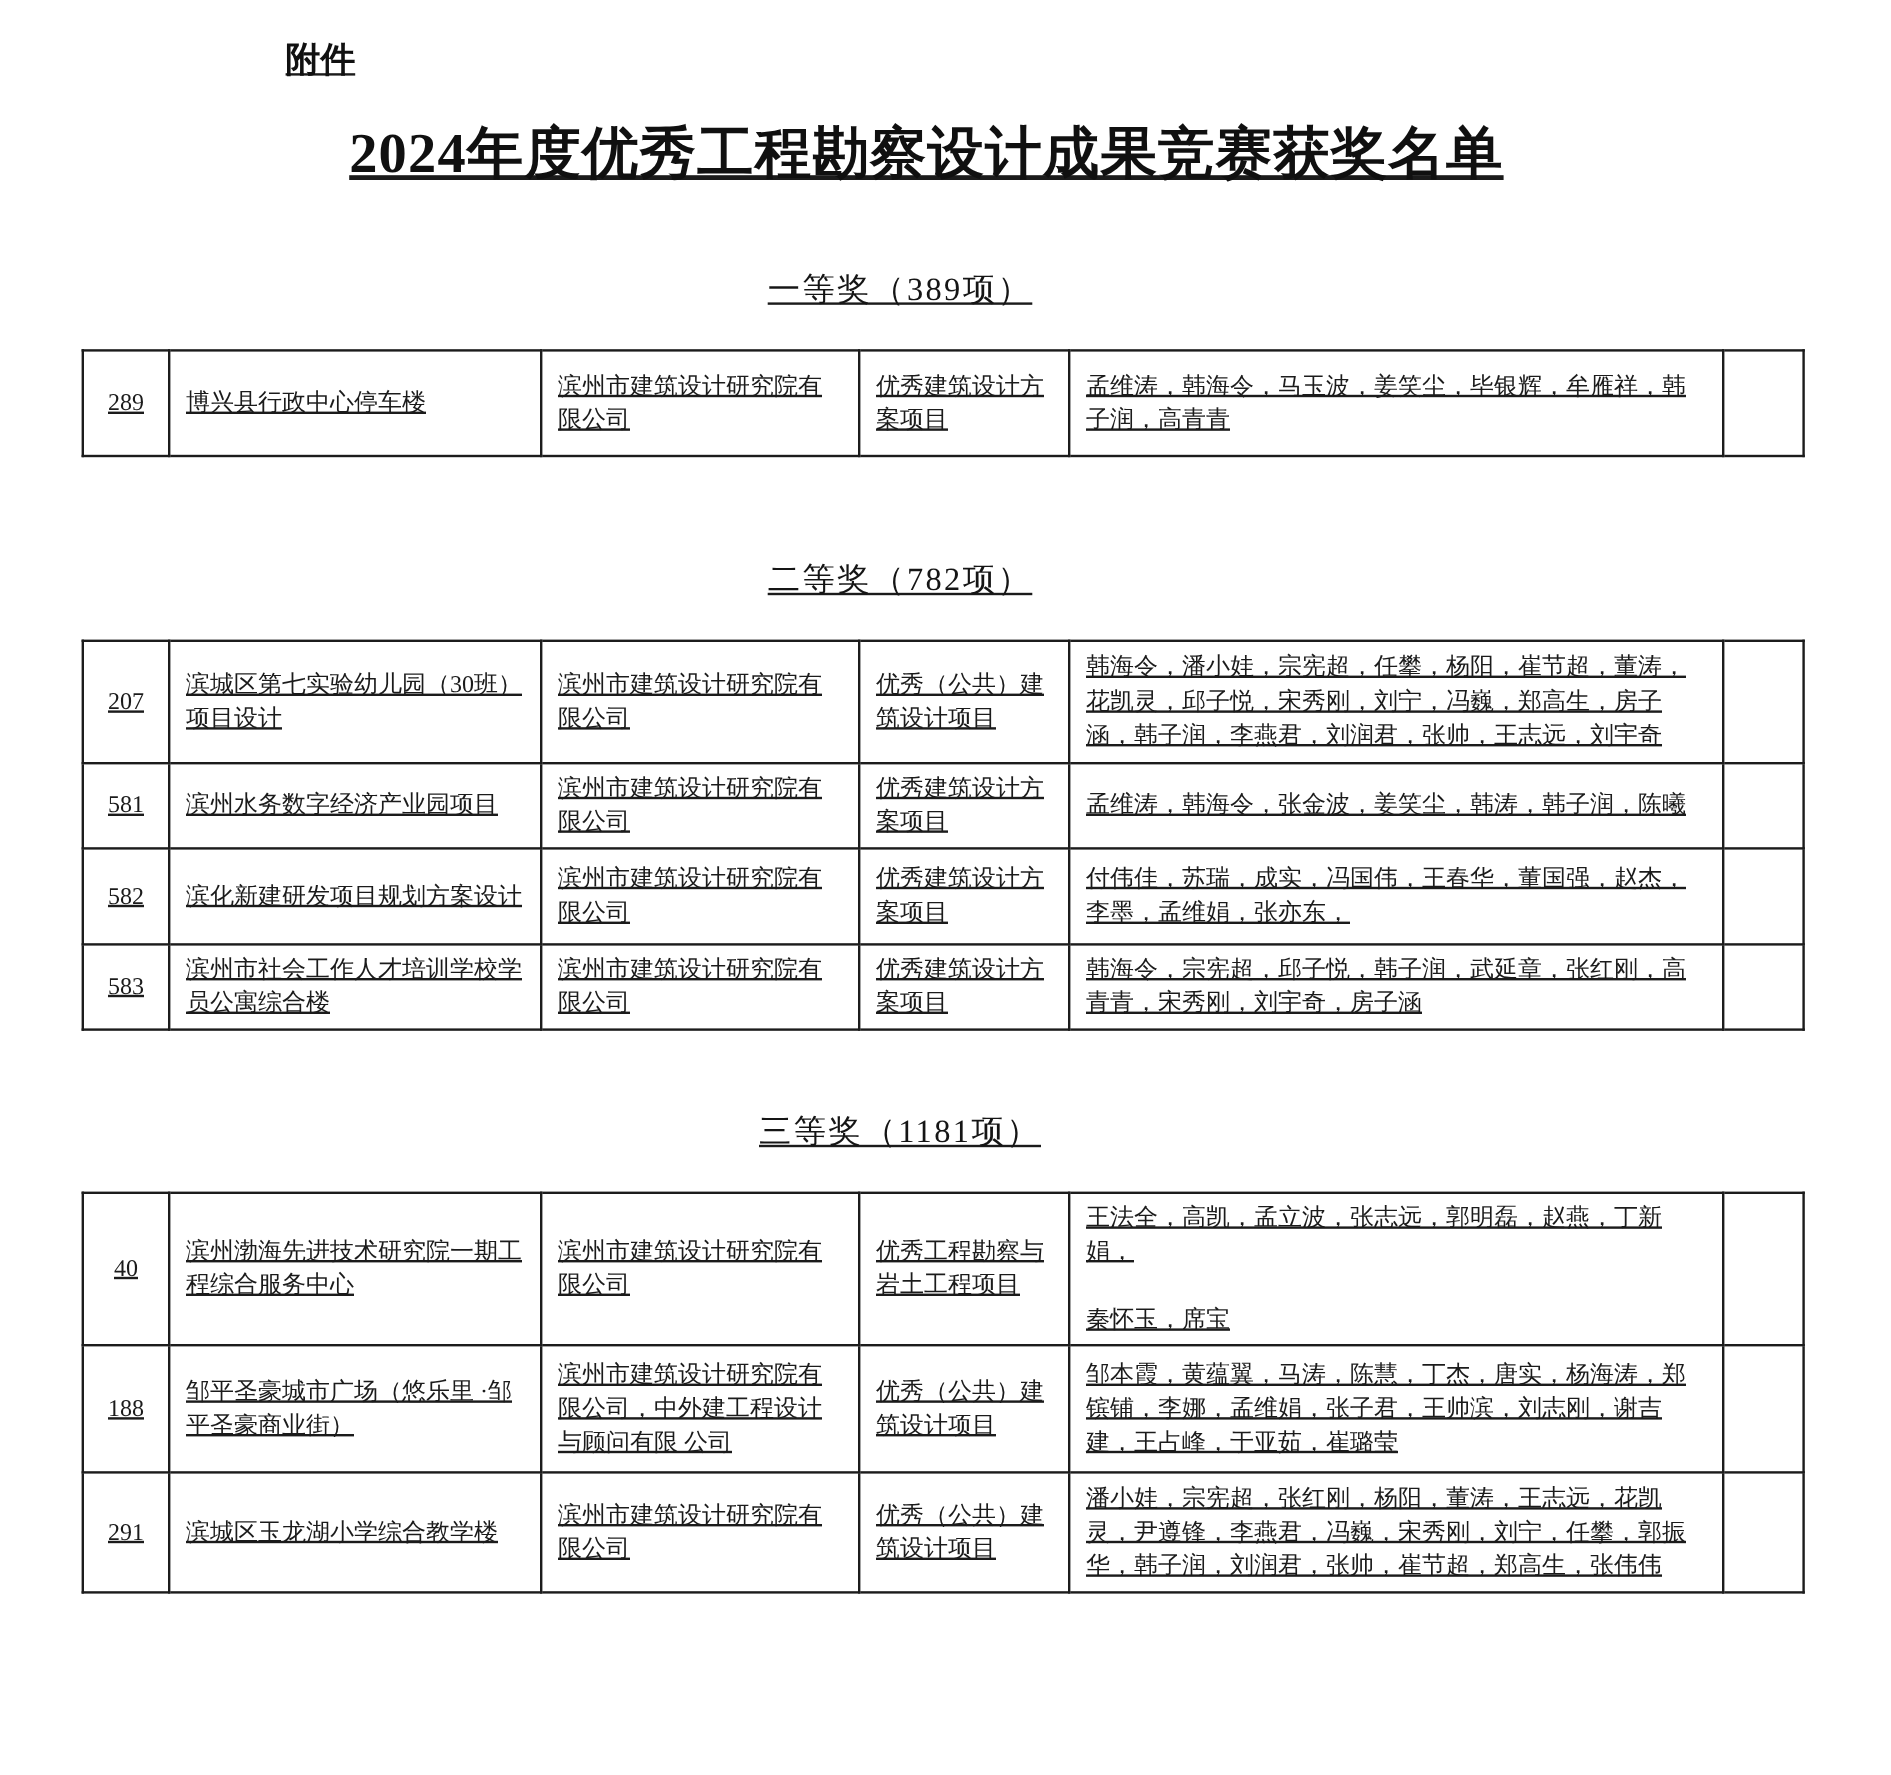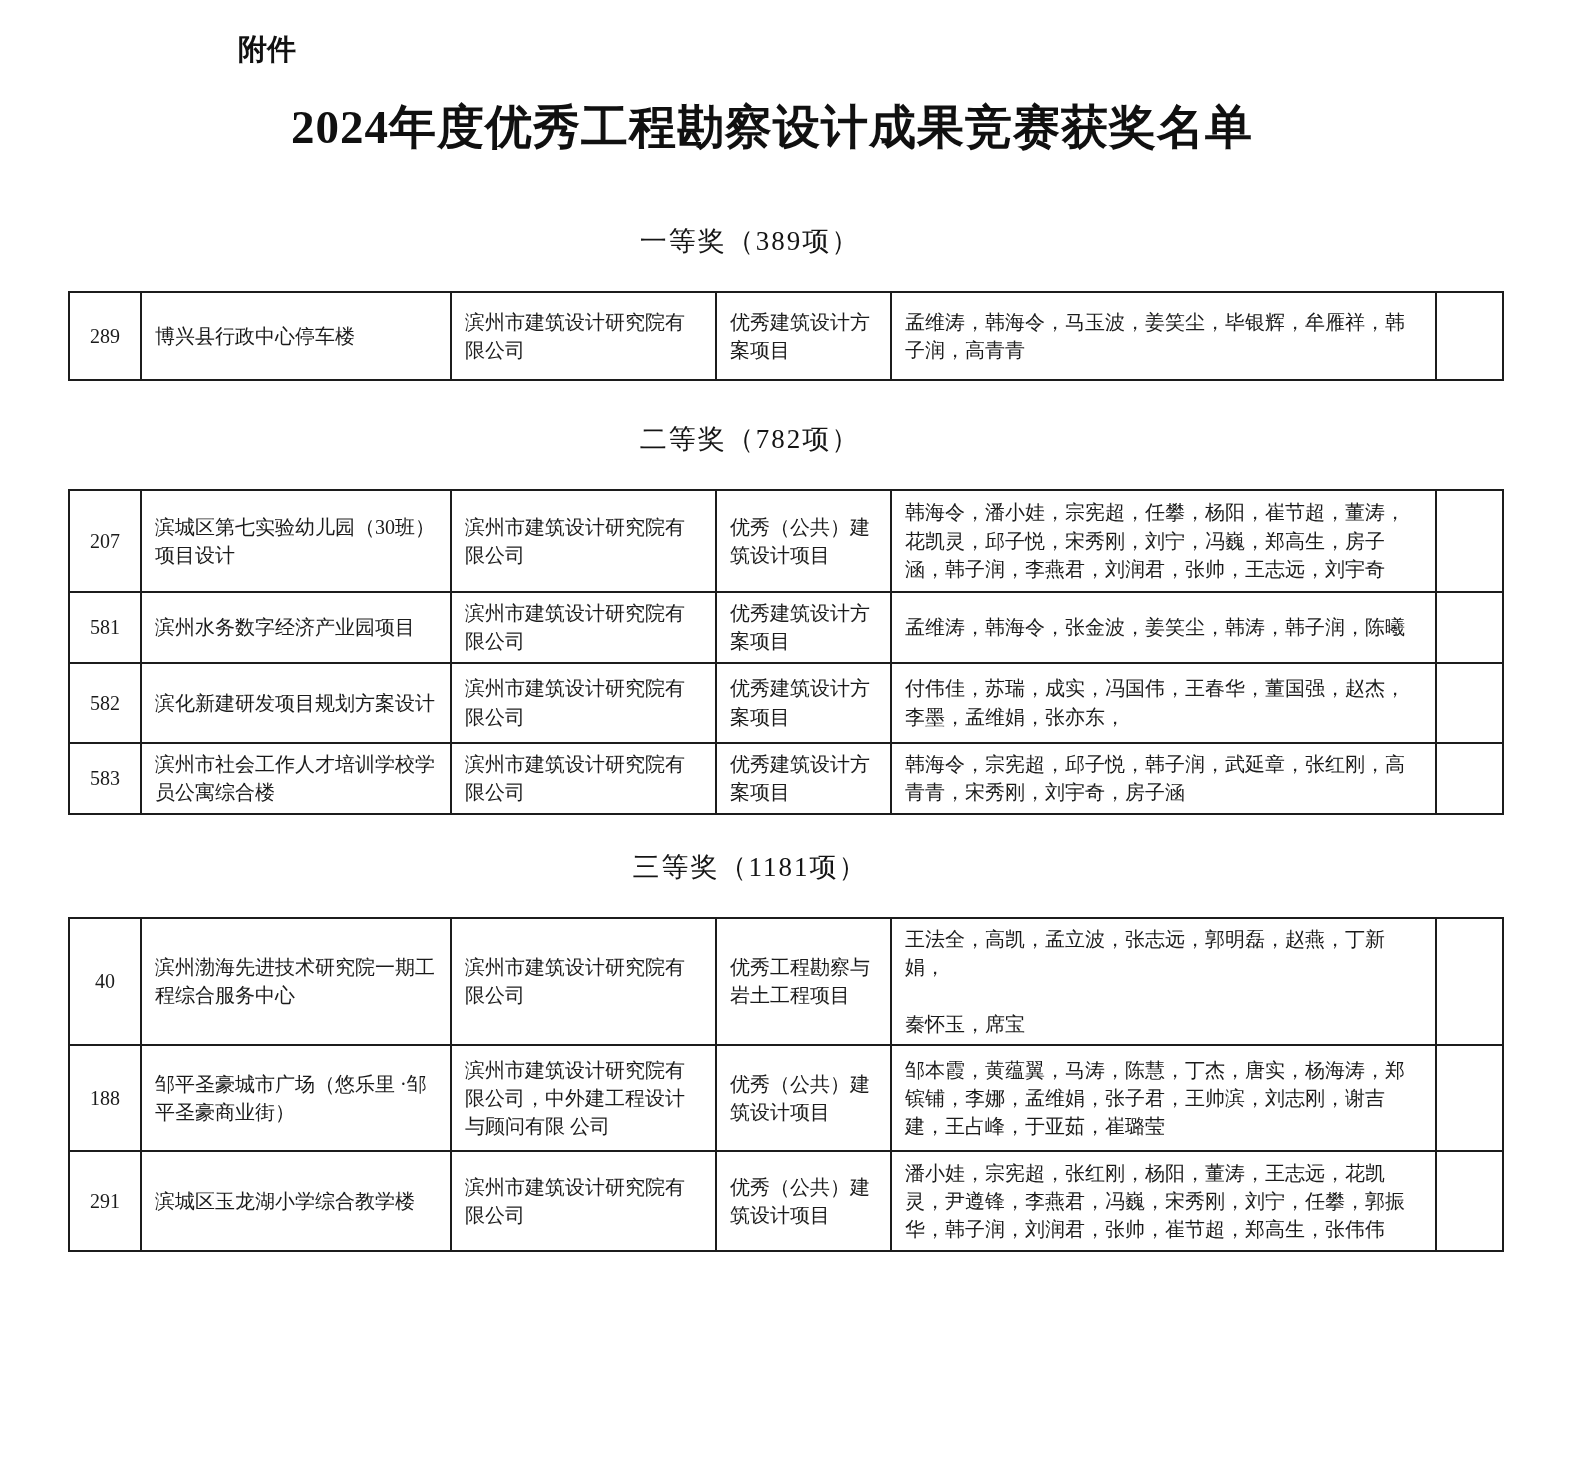--- a/index.html
+++ b/index.html
@@ -4,21 +4,21 @@
 <style>
   * { margin: 0; padding: 0; box-sizing: border-box; }
   html, body { background: #ffffff; }
   body {
     width: 1576px;
     height: 1479px;
     color: #1b1b1b;
     font-family: "Liberation Serif", "DejaVu Serif", serif;
     overflow: hidden;
   }
-  .content { width: 1500px; }
+  .content { width: 1500px; text-decoration: underline; }
 
   .attachment {
     margin: 30px 0 0 238px;
     font-size: 29px;
     font-weight: bold;
     font-family: "Liberation Sans", "DejaVu Sans", sans-serif;
     color: #111;
   }
   .doc-title {
     margin-top: 26px;
@@ -30,22 +30,22 @@
     padding-left: 44px;
   }
   .section-heading {
     text-align: center;
     font-size: 27px;
     font-weight: normal;
     letter-spacing: 2px;
     color: #151515;
   }
   .gap-s1 { margin-top: 64px; }
-  .gap-s2 { margin-top: 40px; text-align: center; }
-  .gap-s3 { margin-top: 34px; }
+  .gap-s2 { margin-top: 84px; text-align: center; }
+  .gap-s3 { margin-top: 66px; }
 
   table.award-table {
     border-collapse: collapse;
     table-layout: fixed;
     width: 1434px;
     margin: 32px 0 0 68px;
     background: #fff;
   }
   .award-table td {
     border: 2px solid #1c1c1c;

